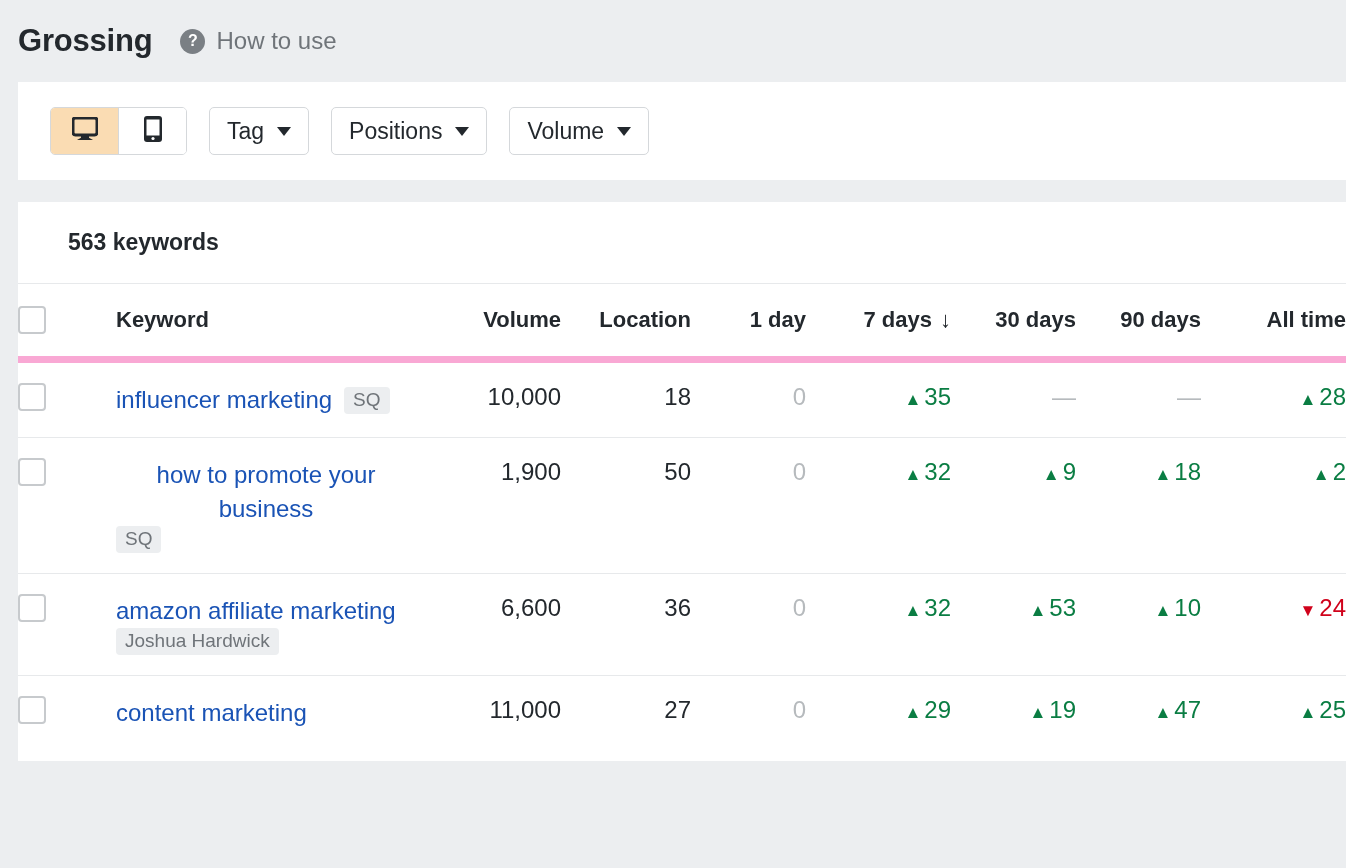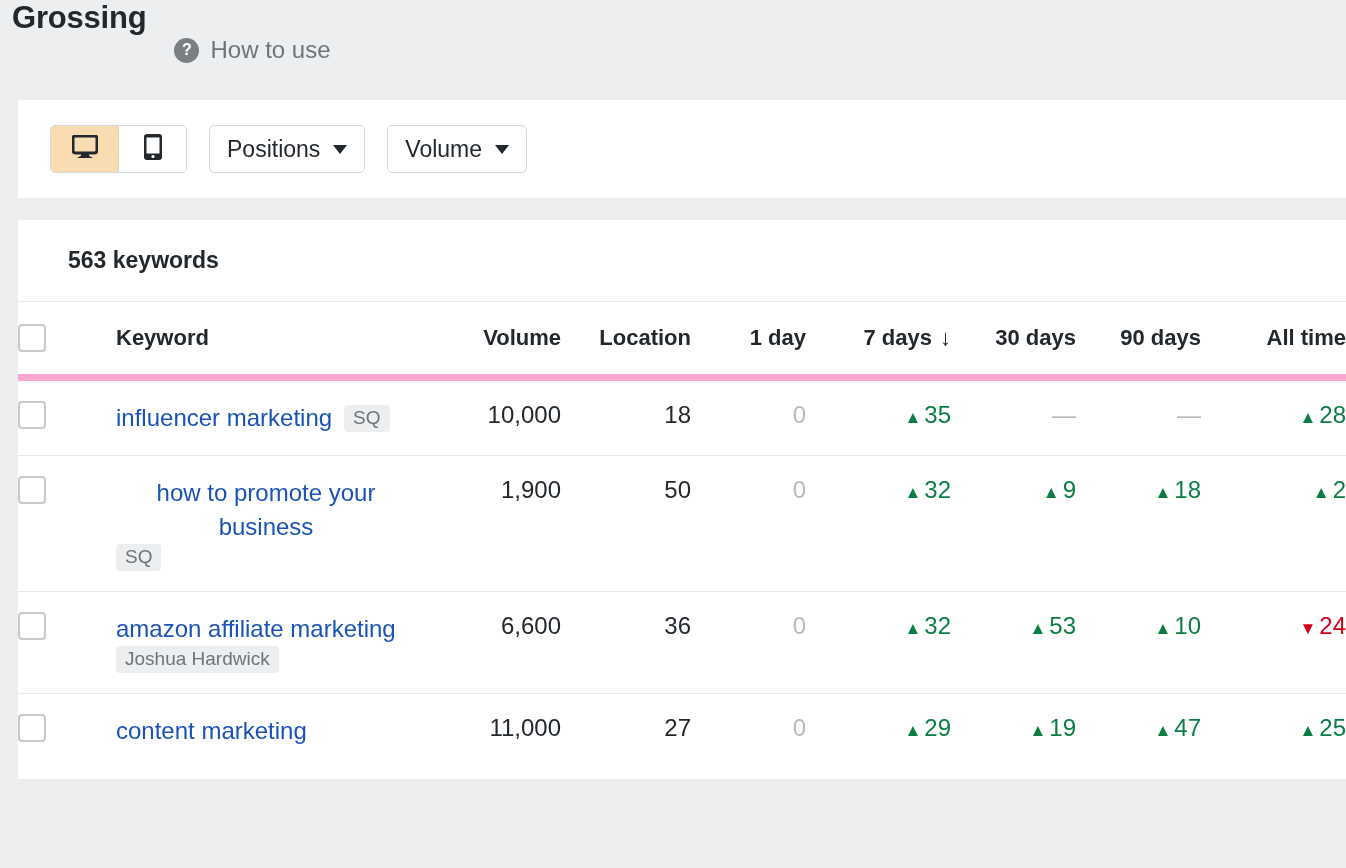--- a/index.html
+++ b/index.html
@@ -11,22 +11,23 @@
     height: 868px;
     background: #eceef0;
     font-family: "Liberation Sans", sans-serif;
     color: #23282d;
     overflow: hidden;
   }
 
   
   .page-header {
     display: flex;
-    height: 100px;
-    padding-left: 12px;
+    align-items: center;
+    height: 82px;
+    padding-left: 18px;
     box-sizing: border-box;
   }
   .page-title {
     font-size: 31px;
     font-weight: bold;
     color: #23282d;
     letter-spacing: -0.2px;
   }
   .howto {
     display: flex;
@@ -254,20 +255,24 @@
       <span>
         <svg width="18" height="26" viewBox="0 0 18 26" fill="#23282d">
           <rect x="0" y="0" width="18" height="26" rx="3" fill="#23282d"></rect>
           <rect x="2.5" y="3.5" width="13" height="16" fill="#ffffff"></rect>
           <circle cx="9" cy="22.5" r="1.6" fill="#ffffff"></circle>
         </svg>
       </span>
     </div>
   </div>
 
+  <div class="dropdown-btn">
+    <span>Tag</span>
+    <span class="caret"></span>
+  </div>
 
 
   <div class="dropdown-btn">
     <span>Positions</span>
     <span class="caret"></span>
   </div>
 
   <div class="dropdown-btn">
     <span>Volume</span>
     <span class="caret"></span>

